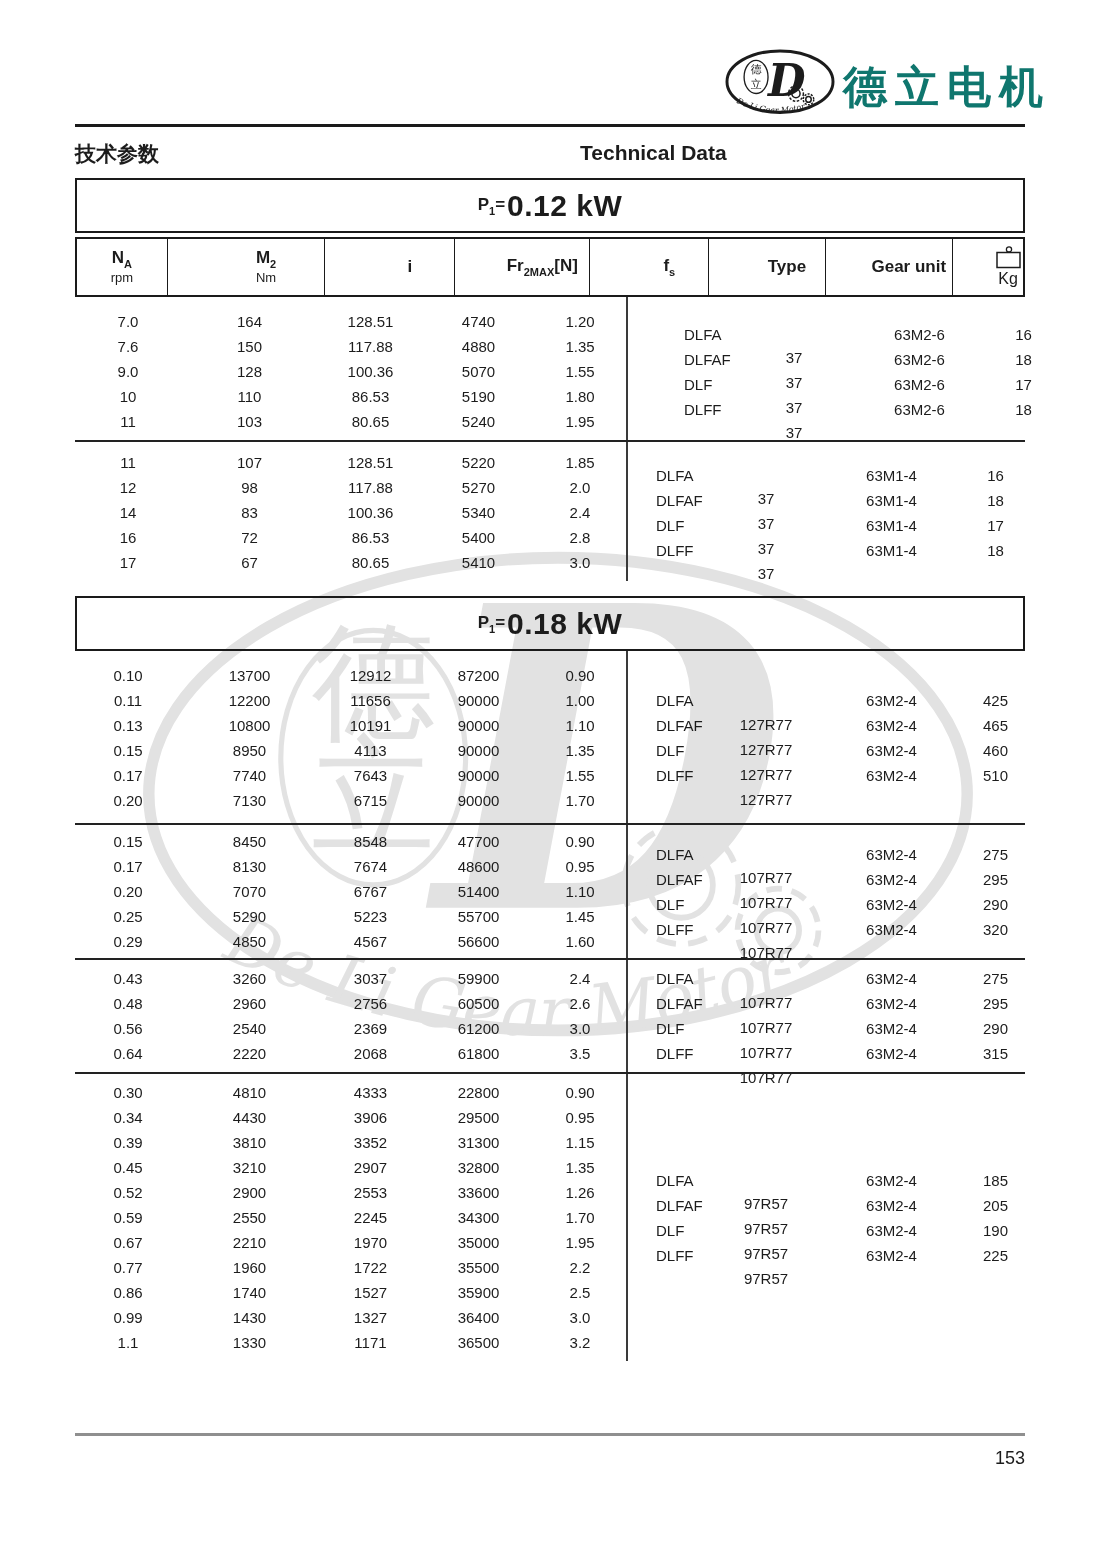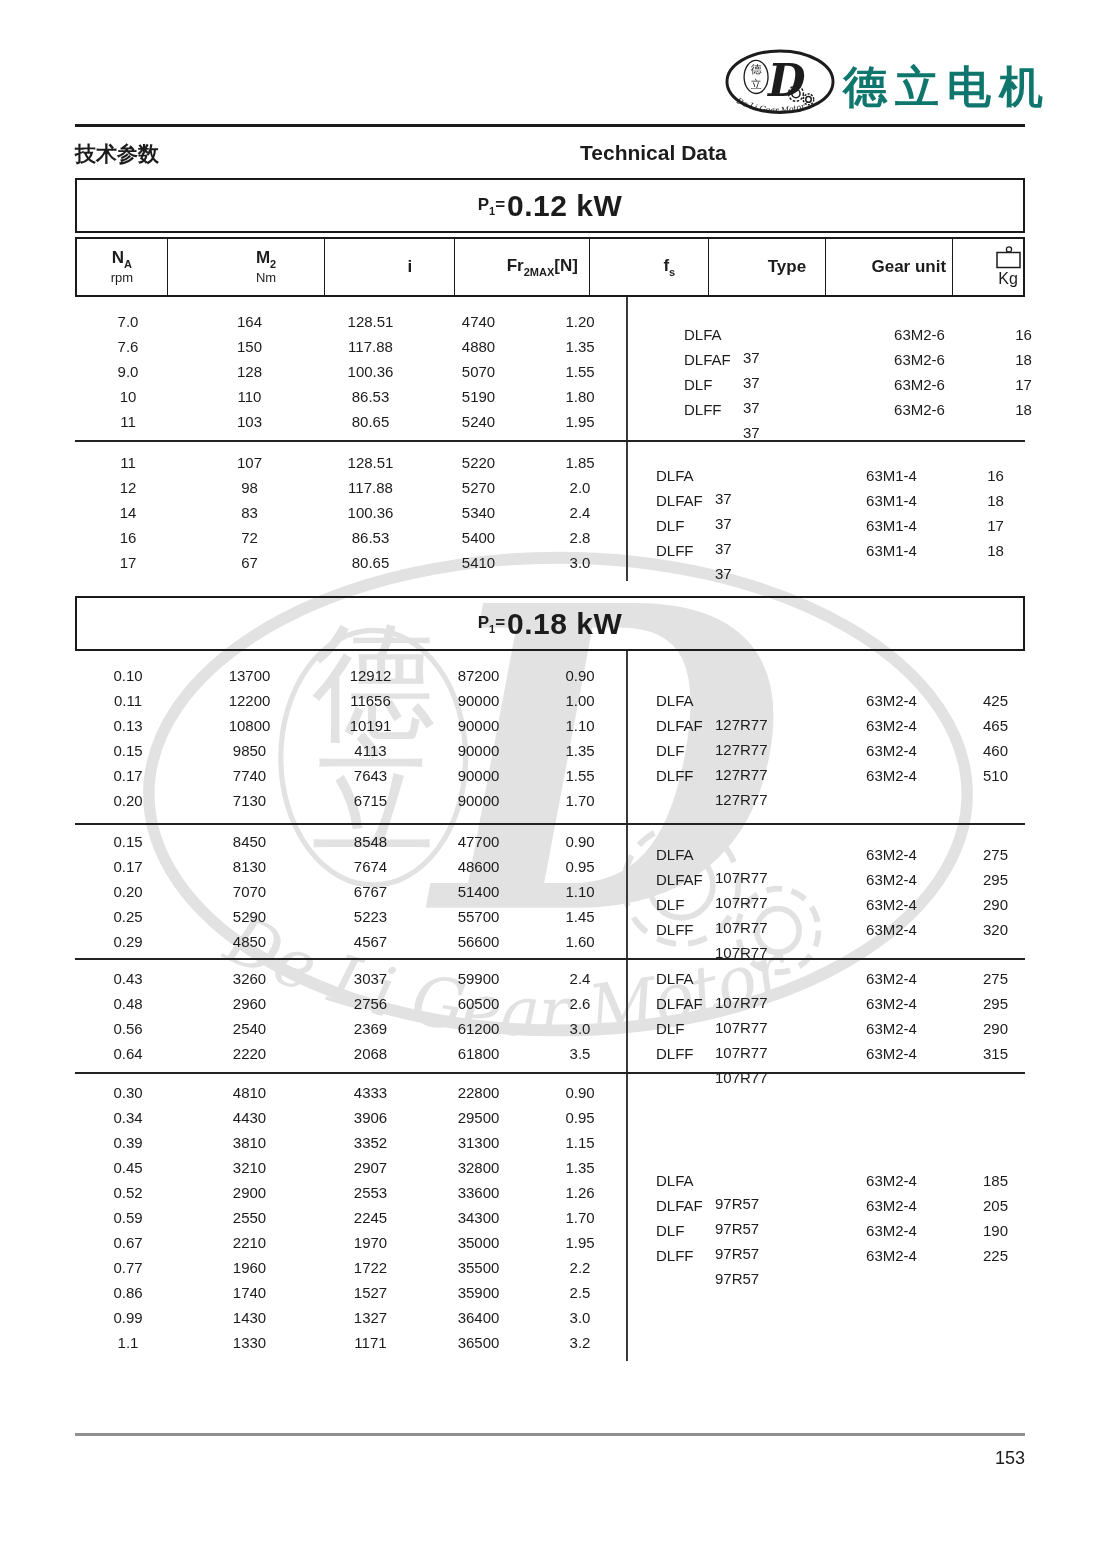--- a/index.html
+++ b/index.html
@@ -62,21 +62,21 @@
   .t1g1 { border-top:2px solid #222; padding:4px 0 4px; }
   .t1g2 { border-top:2px solid #222; padding:6px 0 6px; }
   .t1g3 { border-top:2px solid #222; padding:6px 0 6px; }
   .group-left { width:551px; }
   .group-right { width:399px; display:flex; flex-direction:column; justify-content:center; }
   .nrow { display:flex; height:25px; align-items:center; font-size:15px; }
   .ncell { text-align:center; }
   .c0{width:106px}.c1{width:137px}.c2{width:105px}.c3{width:111px}.c4{width:92px}
   .trow { display:flex; height:25px; align-items:center; font-size:15px; }
   .tc0{width:89px; padding-left:30px; text-align:left;}
-  .tc1{width:102px; margin-top:47px;}
+  .tc1{width:102px; text-align:center;margin-top:47px;}
   .tc2{width:149px; text-align:center;}
   .tc3{width:59px; text-align:center;}
 
   
   .footer-rule { position:absolute; left:75px; top:1433px; width:950px; height:3px; background:#8f8f8f; }
   .page-num { position:absolute; left:75px; top:1448px; width:950px; text-align:right; font-size:18px; }
 </style>
 </head>
 <body>
 
@@ -319,21 +319,21 @@
                 </div>
                 <div class="nrow">
                   <div class="ncell c0">0.13</div>
                   <div class="ncell c1">10800</div>
                   <div class="ncell c2">10191</div>
                   <div class="ncell c3">90000</div>
                   <div class="ncell c4">1.10</div>
                 </div>
                 <div class="nrow">
                   <div class="ncell c0">0.15</div>
-                  <div class="ncell c1">9850</div>
+                  <div class="ncell c1">8950</div>
                   <div class="ncell c2">4113</div>
                   <div class="ncell c3">90000</div>
                   <div class="ncell c4">1.35</div>
                 </div>
                 <div class="nrow">
                   <div class="ncell c0">0.17</div>
                   <div class="ncell c1">7740</div>
                   <div class="ncell c2">7643</div>
                   <div class="ncell c3">90000</div>
                   <div class="ncell c4">1.55</div>

